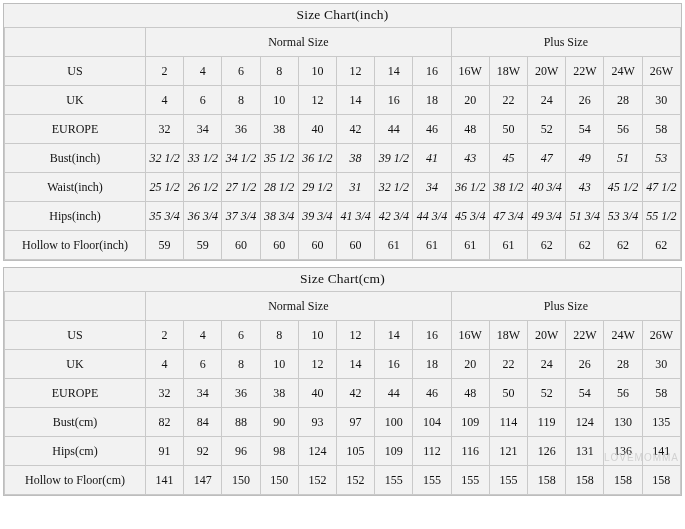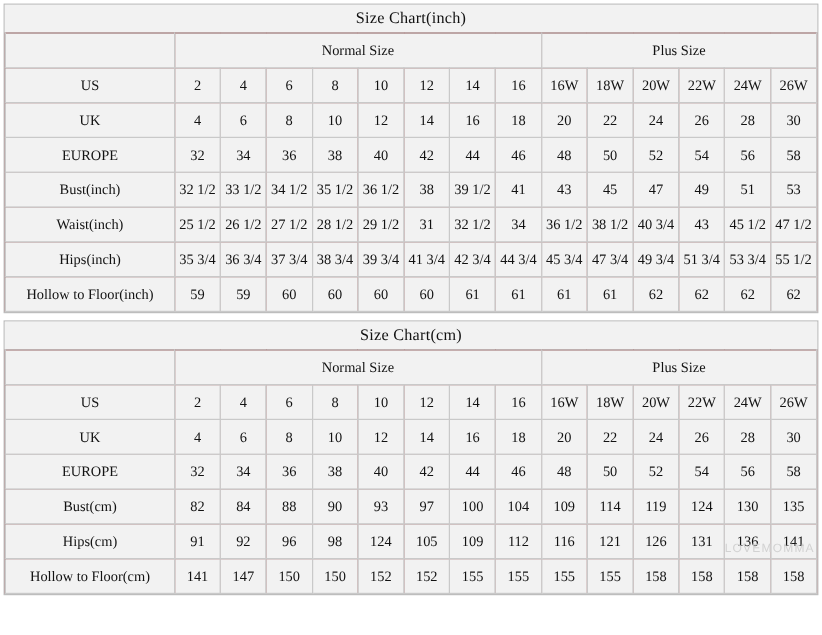--- a/index.html
+++ b/index.html
@@ -33,21 +33,21 @@
     text-align: center;
     font-size: 13.5px;
     padding: 3px 0 4px 0;
     background: #f2f2f2;
     letter-spacing: 0.2px;
   }
   table.size-table {
     border-collapse: collapse;
     width: 100%;
     table-layout: fixed;
-    background: #7f1d1d;
+    background: #84cc16;
   }
   table.size-table td, table.size-table th {
     border: 1px solid #c9c9c9;
     font-weight: normal;
     font-size: 12px;
     text-align: center;
     padding: 0;
     height: 28px;
     background: #f2f2f2;
     color: #121212;
@@ -59,20 +59,21 @@
   }
   .grouphead {
     font-size: 13px;
     height: 26px;
   }
   .blank-cell {
     background: #f2f2f2;
   }
   .cell-tight {
     font-size: 11.5px;
+    font-style: italic;
   }
   .cm-cell {
     font-size: 12px;
   }
   .watermark {
     position: absolute;
     right: 6px;
     bottom: 16px;
     font-family: "Liberation Sans", sans-serif;
     font-size: 10px;

